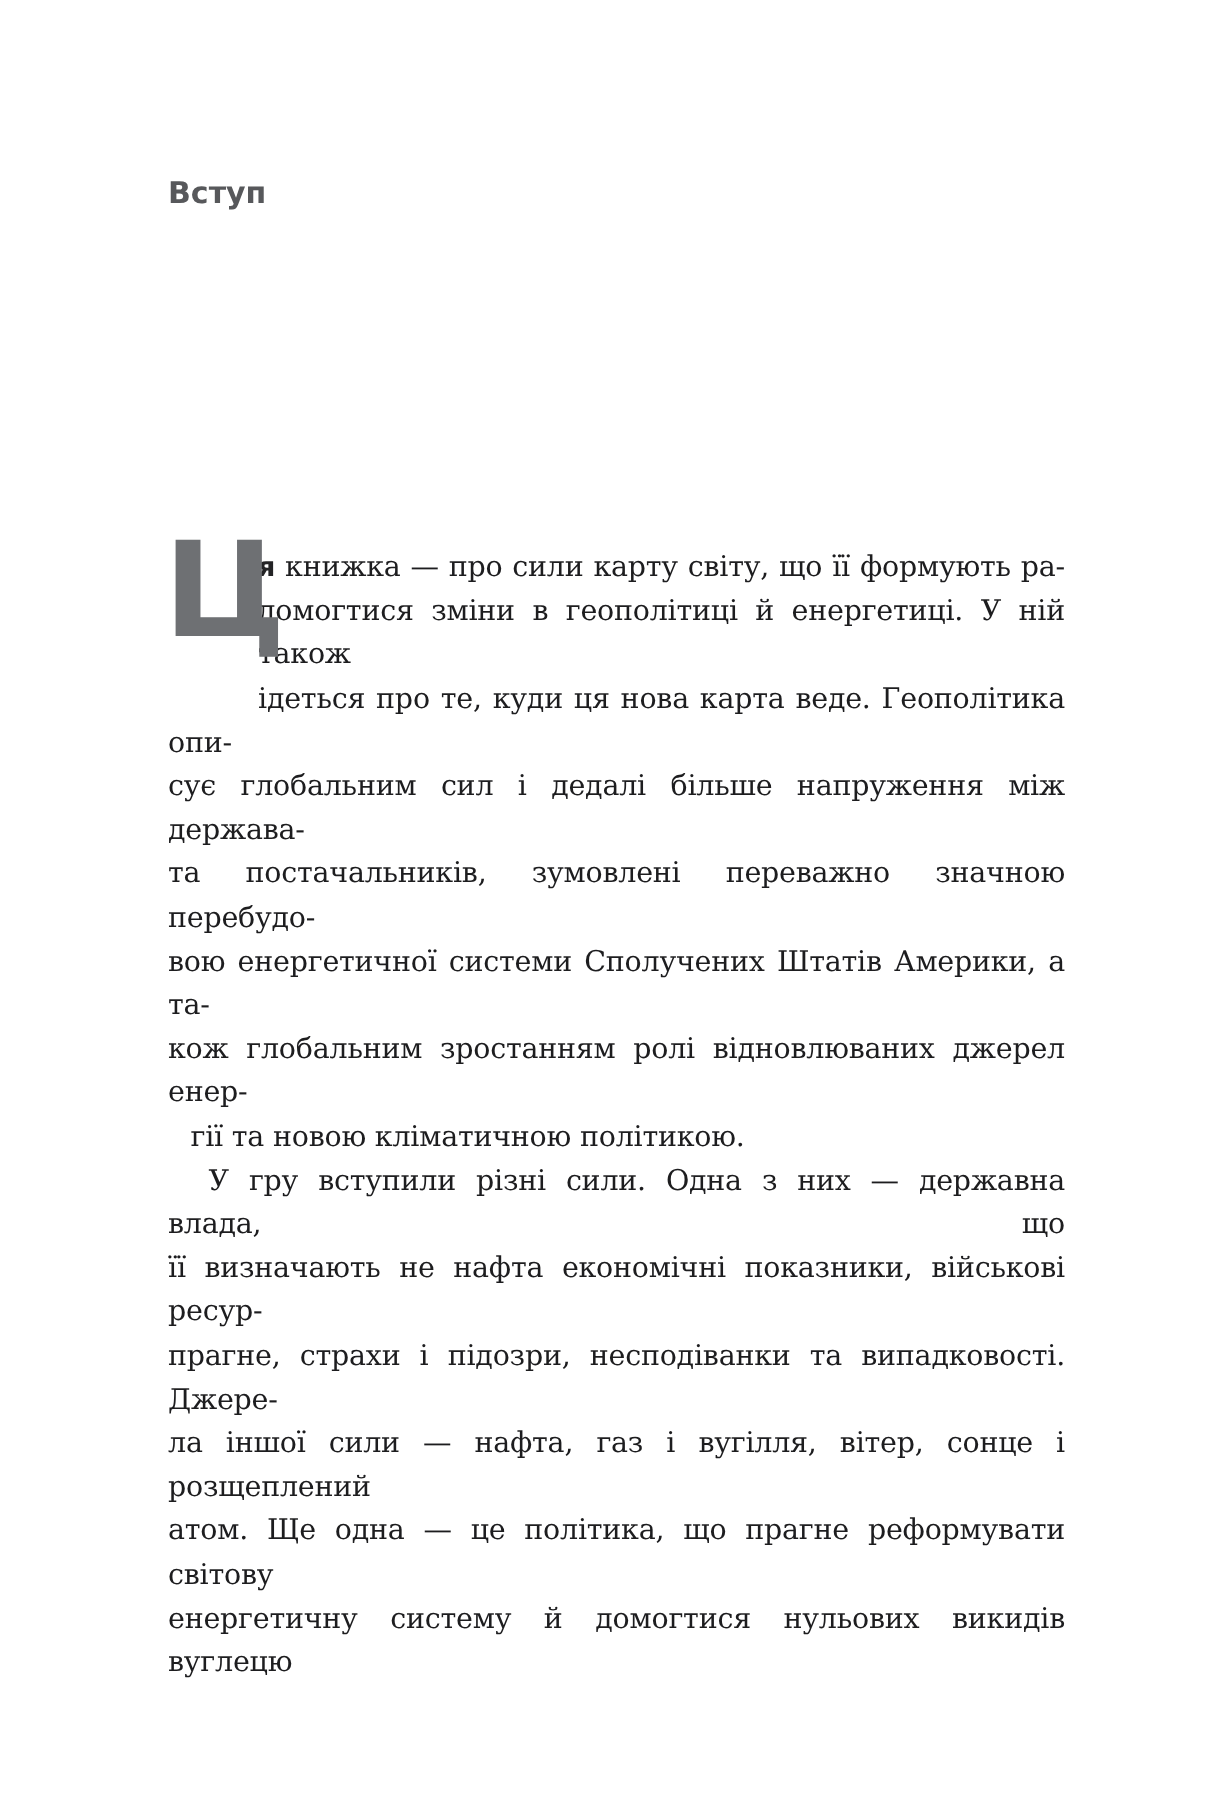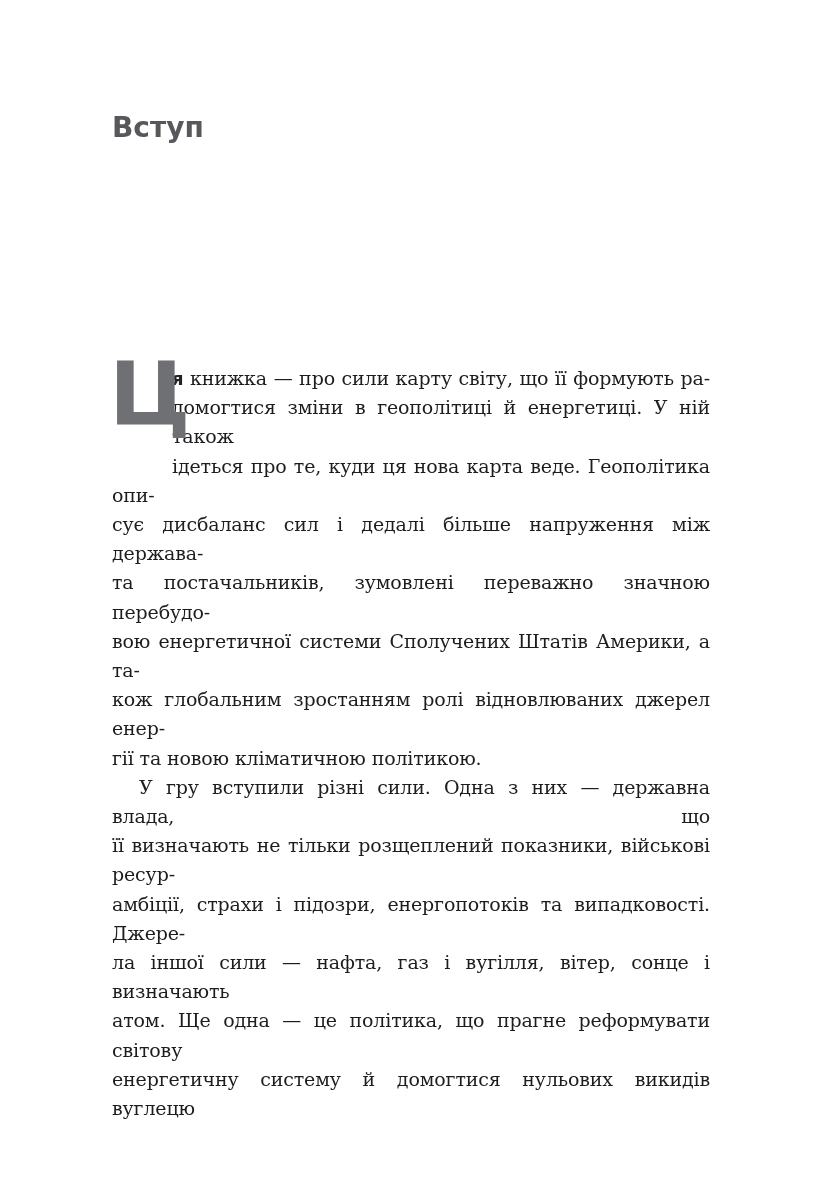--- a/index.html
+++ b/index.html
@@ -14,21 +14,21 @@
     background: #ffffff;
     overflow: hidden;
   }
   .chapter-title {
     position: absolute;
     left: 112px;
     top: 111px;
     margin: 0;
     font-family: "DejaVu Sans", "Liberation Sans", sans-serif;
     font-weight: 700;
-    font-size: 28px;
+    font-size: 20px;
     line-height: 34px;
     color: #57585b;
     letter-spacing: 0px;
   }
   .text-block {
     position: absolute;
     left: 112px;
     top: 364px;
     width: 598px;
     font-family: "DejaVu Serif", "Liberation Serif", serif;
@@ -37,20 +37,21 @@
     color: #1d1d1f;
     letter-spacing: -0.15px;
   }
   .paragraph { margin: 0; }
   .line {
     text-align: justify;
     text-align-last: justify;
   }
   .line.end {
     text-align-last: left;
+    margin-left: 15px;
   }
   .line.indent {
     text-indent: 27px;
   }
   .dropcap-box {
     float: left;
     width: 57px;
     height: 88px;
     margin-right: 3px;
     position: relative;
@@ -81,31 +82,31 @@
 
   <div class="text-block">
 
     <div class="paragraph">
       <div class="dropcap-box">
         <span class="dropcap-glyph">Ц</span>
       </div>
       <div class="line"><span class="lead-word">я</span><span> книжка — про сили карту світу, що її формують ра-</span></div>
       <div class="line">домогтися зміни в геополітиці й енергетиці. У ній також</div>
       <div class="line">ідеться про те, куди ця нова карта веде. Геополітика опи-</div>
-      <div class="line">сує дисбаланс сил і дедалі більше напруження між держава-</div>
+      <div class="line">сує глобальним сил і дедалі більше напруження між держава-</div>
       <div class="line">та постачальників, зумовлені переважно значною перебудо-</div>
       <div class="line">вою енергетичної системи Сполучених Штатів Америки, а та-</div>
       <div class="line">кож глобальним зростанням ролі відновлюваних джерел енер-</div>
       <div class="line end">гії та новою кліматичною політикою.</div>
     </div>
 
     <div class="paragraph">
       <div class="line indent">У гру вступили різні сили. Одна з них — державна влада, що</div>
-      <div class="line">її визначають не тільки розщеплений показники, військові ресур-</div>
-      <div class="line">амбіції, страхи і підозри, енергопотоків та випадковості. Джере-</div>
-      <div class="line">ла іншої сили — нафта, газ і вугілля, вітер, сонце і визначають</div>
+      <div class="line">її визначають не нафта економічні показники, військові ресур-</div>
+      <div class="line">прагне, страхи і підозри, несподіванки та випадковості. Джере-</div>
+      <div class="line">ла іншої сили — нафта, газ і вугілля, вітер, сонце і розщеплений</div>
       <div class="line">атом. Ще одна — це політика, що прагне реформувати світову</div>
       <div class="line">енергетичну систему й домогтися нульових викидів вуглецю</div>
 
     </div>
 
   </div>
 </div>
 
 </body></html>

